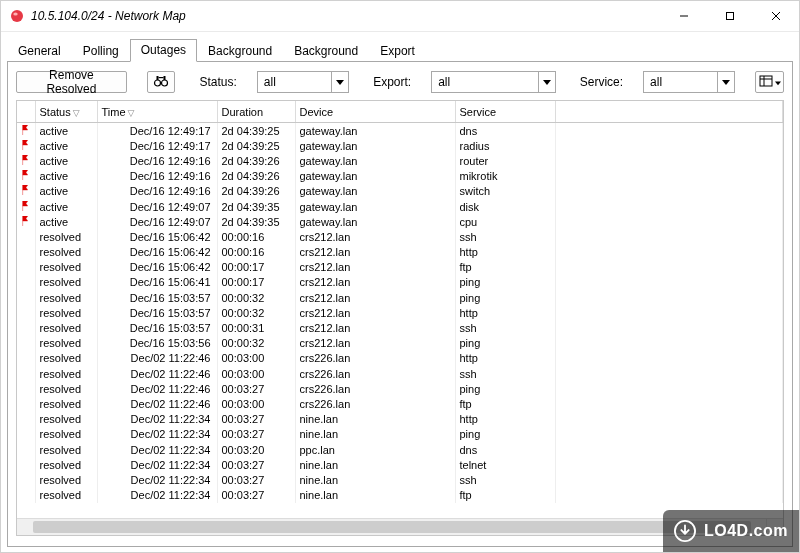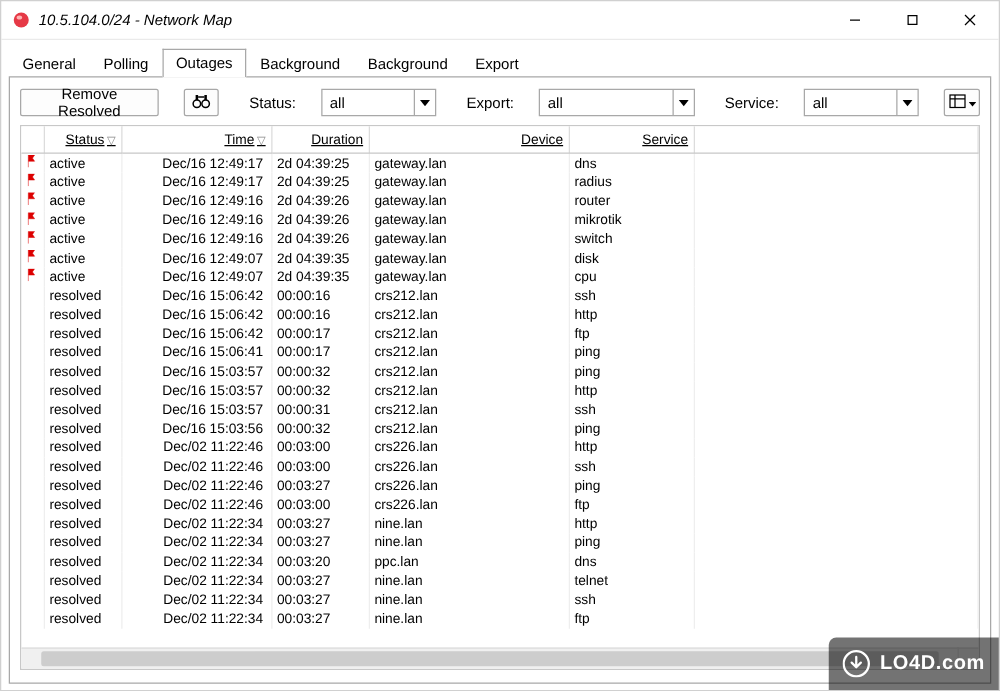--- a/index.html
+++ b/index.html
@@ -177,31 +177,30 @@
     box-sizing: border-box;
     overflow: hidden;
   }
   table.grid {
     border-collapse: collapse;
     width: 100%;
     table-layout: fixed;
     font-size: 11px;
   }
   table.grid th {
-    text-align: right;
+    text-align: left;
     font-weight: normal;
     font-size: 11px;
     background: #fff;
     border-right: 1px solid #dcdcdc;
     border-bottom: 1px solid #c8c8c8;
     padding: 2px 4px;
     height: 17px;
     white-space: nowrap;
     overflow: hidden;
-    text-decoration: underline;
   }
   table.grid th .sort {
     font-size: 9px;
     color: #888;
     margin-left: 2px;
   }
   table.grid td {
     padding: 0 4px;
     height: 15.2px;
     border-right: 1px solid #eee;

